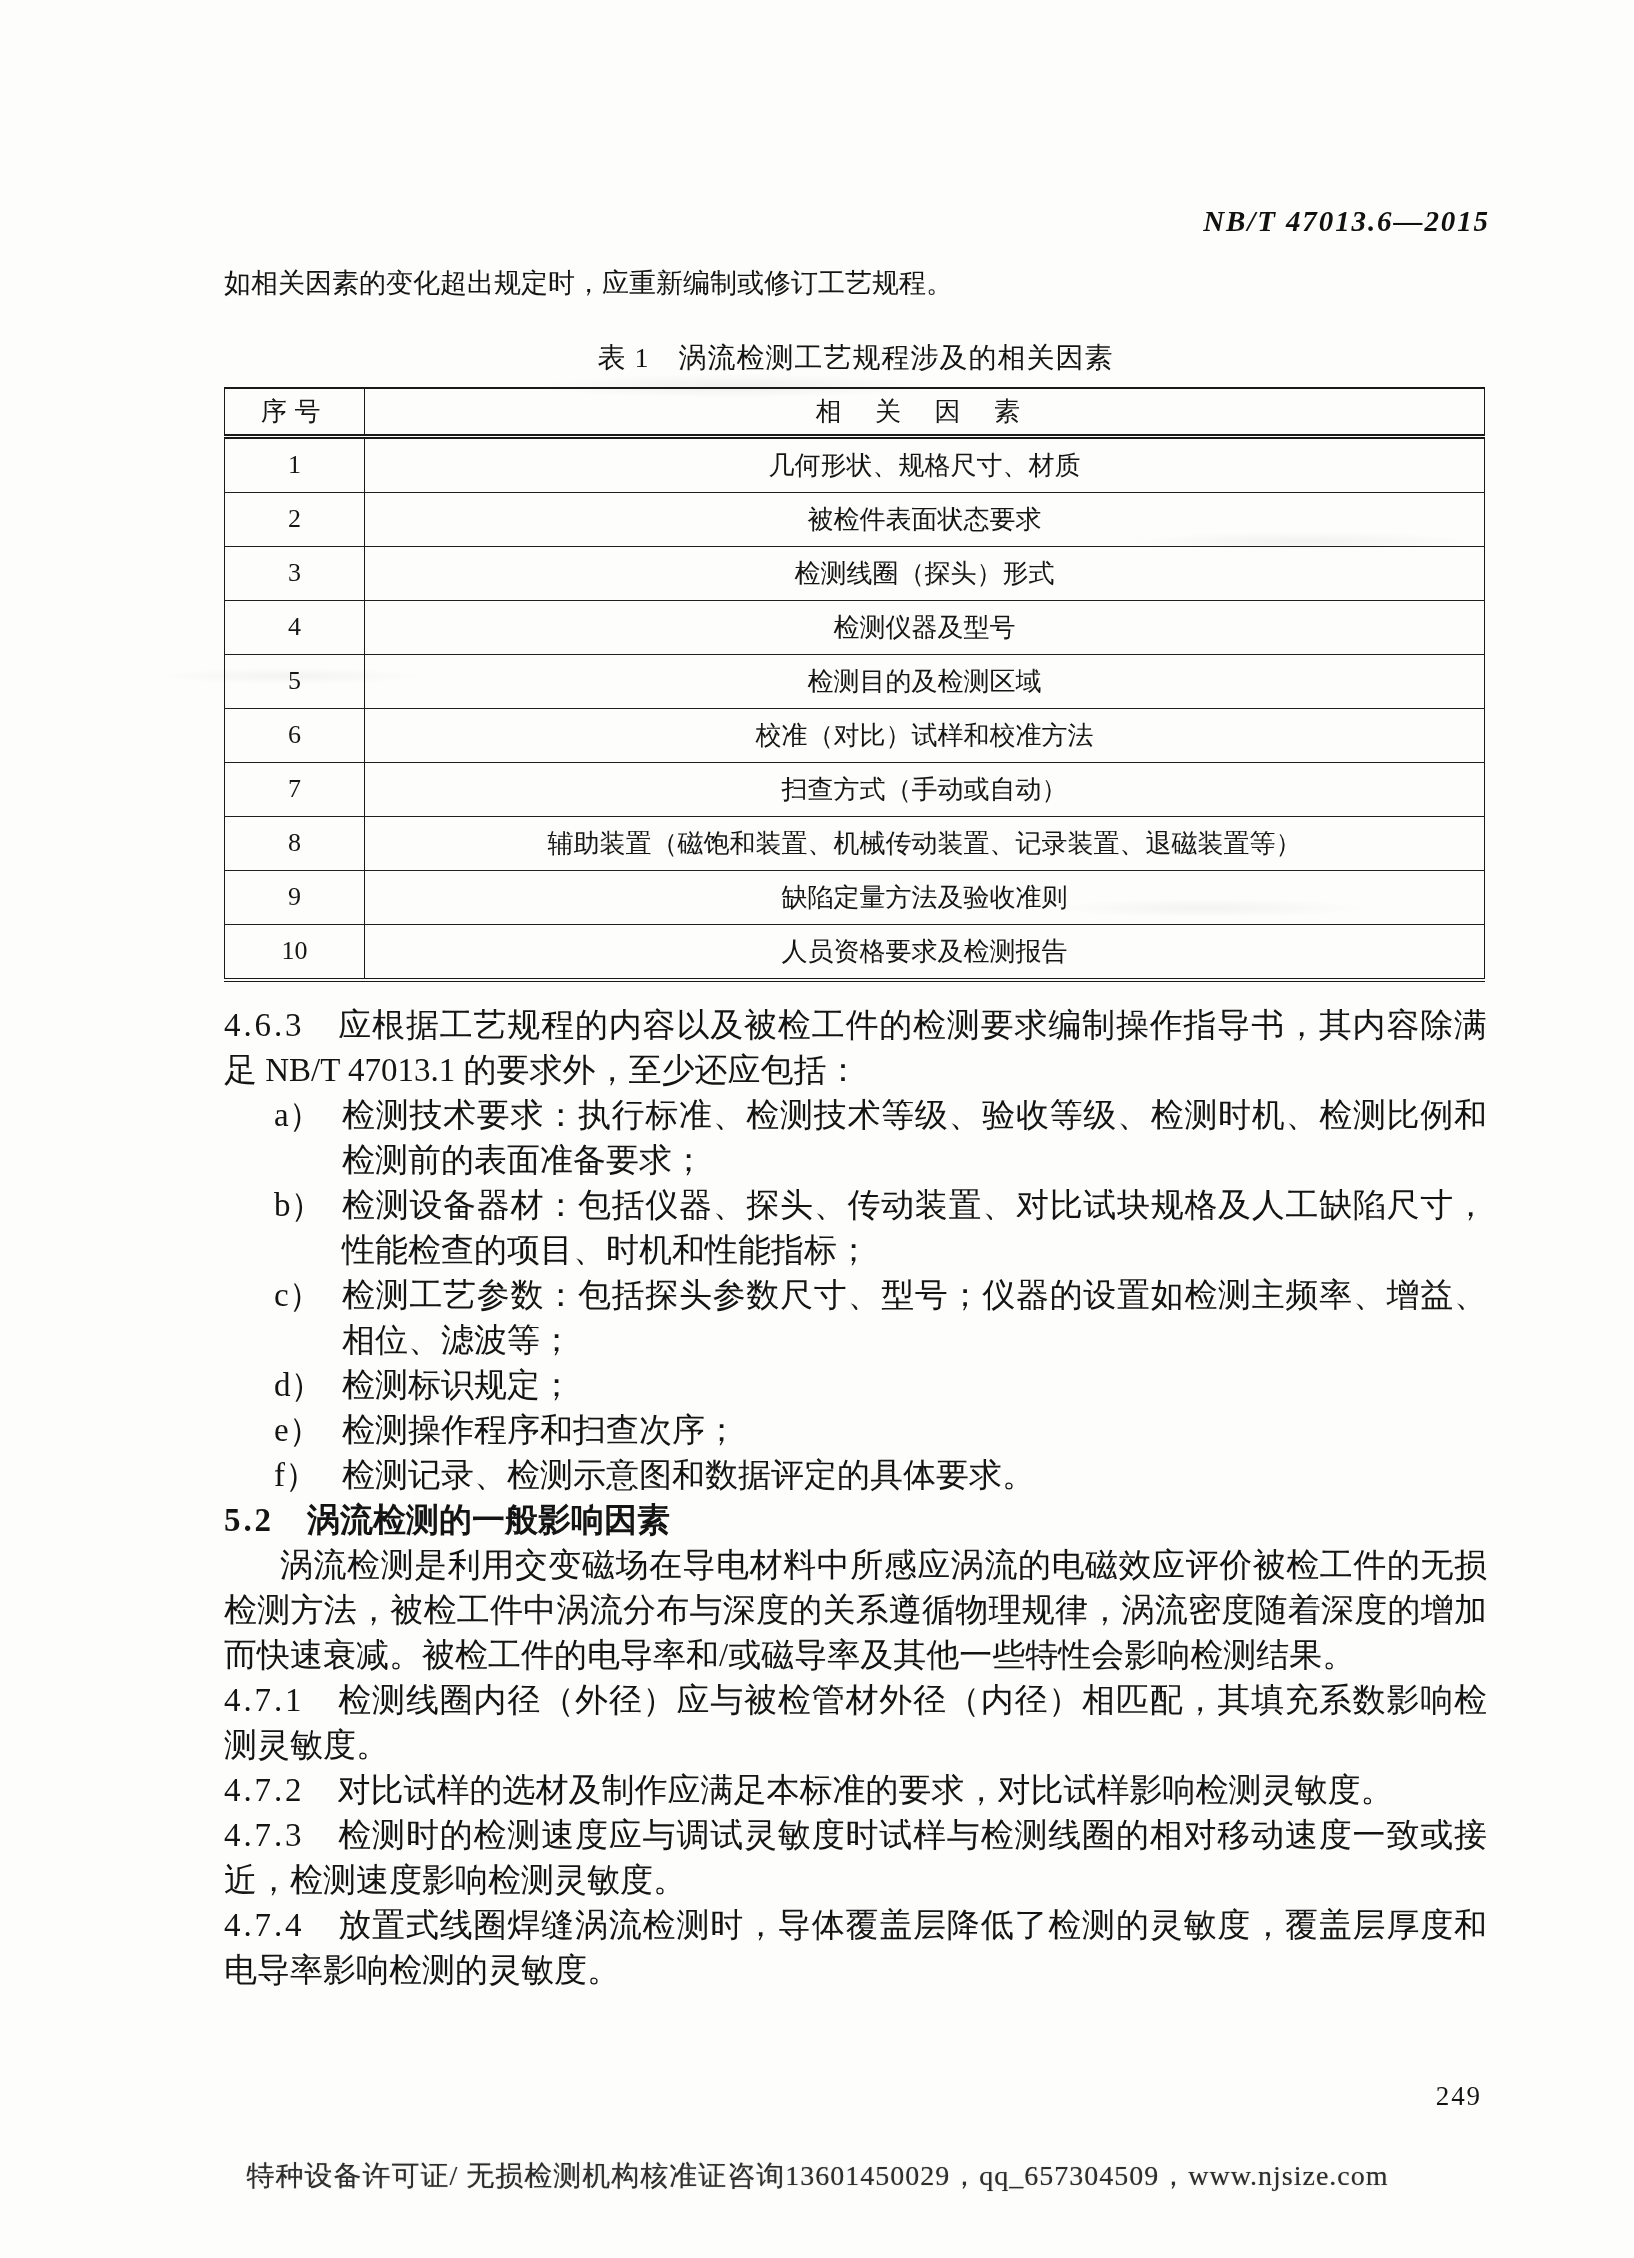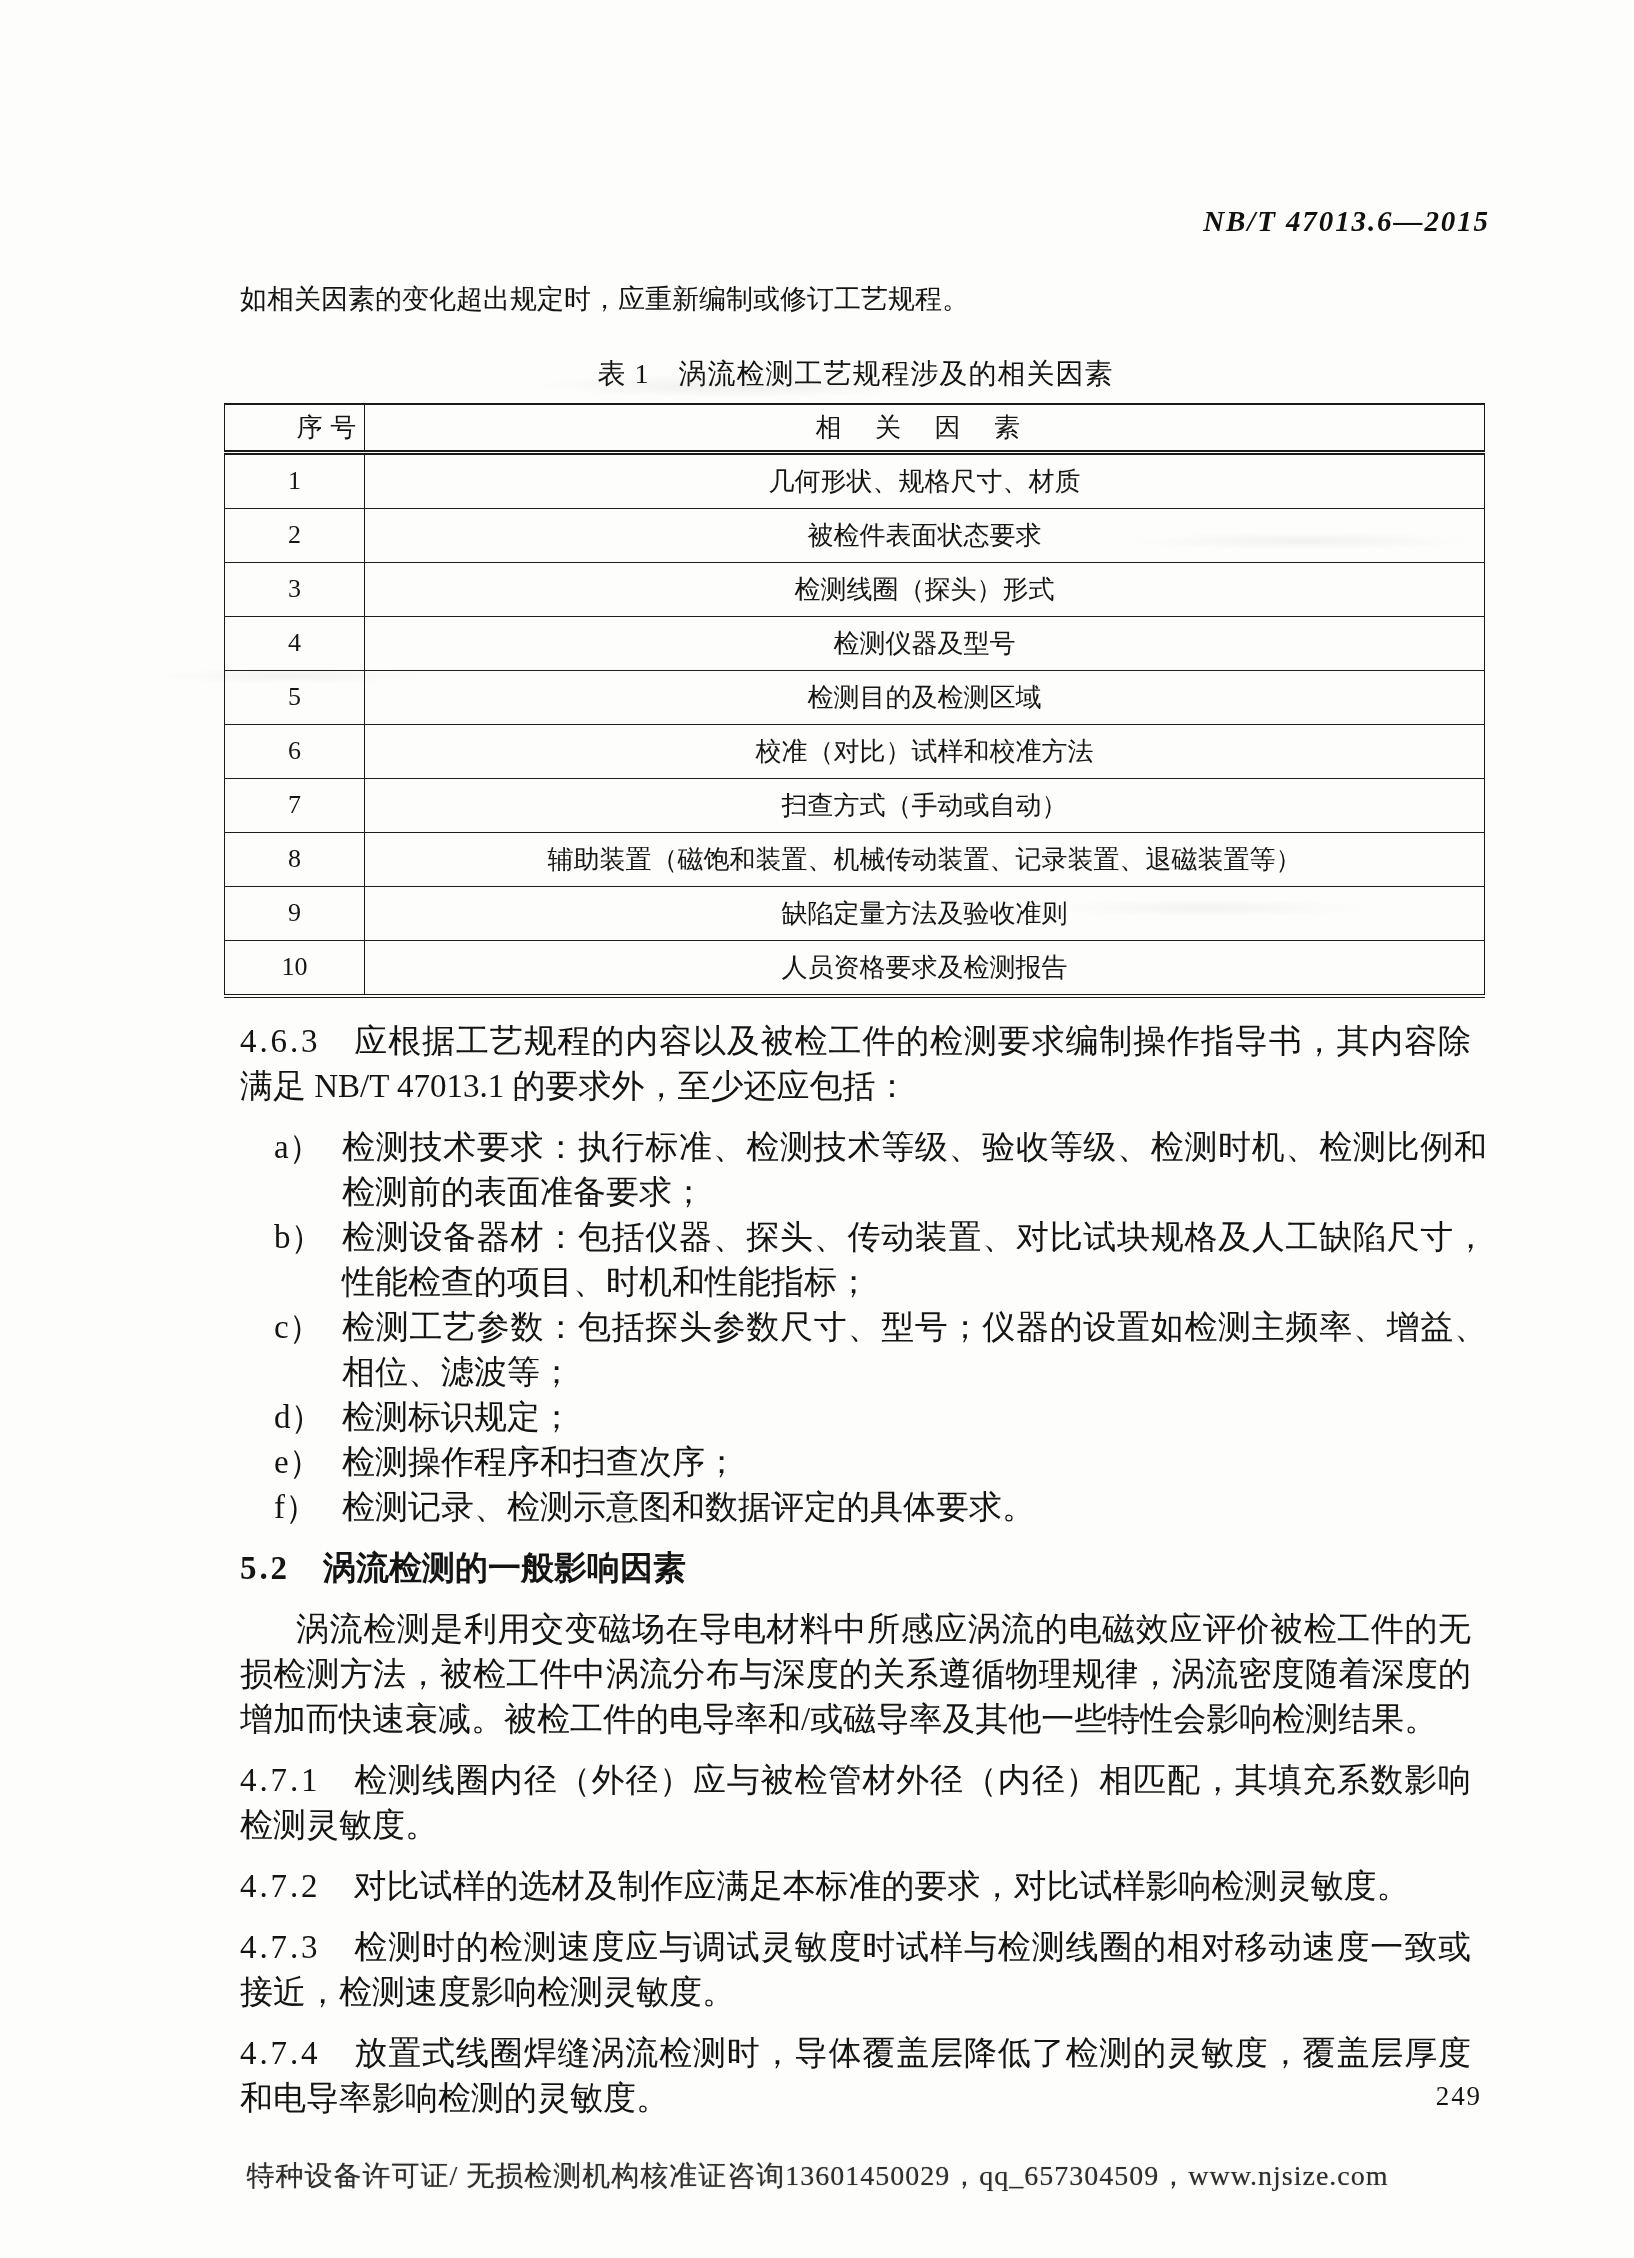--- a/index.html
+++ b/index.html
@@ -31,21 +31,21 @@
     font-weight: 600;
     color: #111;
     font-style: italic;
   }
   .content {
     position: absolute;
     left: 224px;
     top: 261px;
     width: 1263px;
   }
-  .content p { margin: 16px; }
+  .content p { margin: 0; }
   .intro {
     font-size: 27px;
     line-height: 45px;
   }
   .table-title {
     margin-top: 33px;
     text-align: center;
     font-size: 28px;
     font-weight: normal;
     letter-spacing: 1px;
@@ -71,21 +71,21 @@
     border-bottom: 5.8px double #1a1a1a;
   }
   table.factors tbody td {
     height: 53px;
     border-bottom: 1.9px solid #1f1f1f;
   }
   table.factors tbody tr:last-child td {
     border-bottom: 4.8px double #1a1a1a;
   }
   table.factors .col-index { width: 139px; }
-  table.factors th:first-child { letter-spacing: 7.7px; text-align: right; }
+  table.factors th:first-child { letter-spacing: 7.7px; }
   table.factors th:last-child { letter-spacing: 13.5px; }
   #clauses {
     margin-top: 21px;
   }
   #clauses p, #clauses .list-item {
     font-size: 33px;
     line-height: 45px;
     text-align: justify;
   }
   .clause .num, .heading .num {

